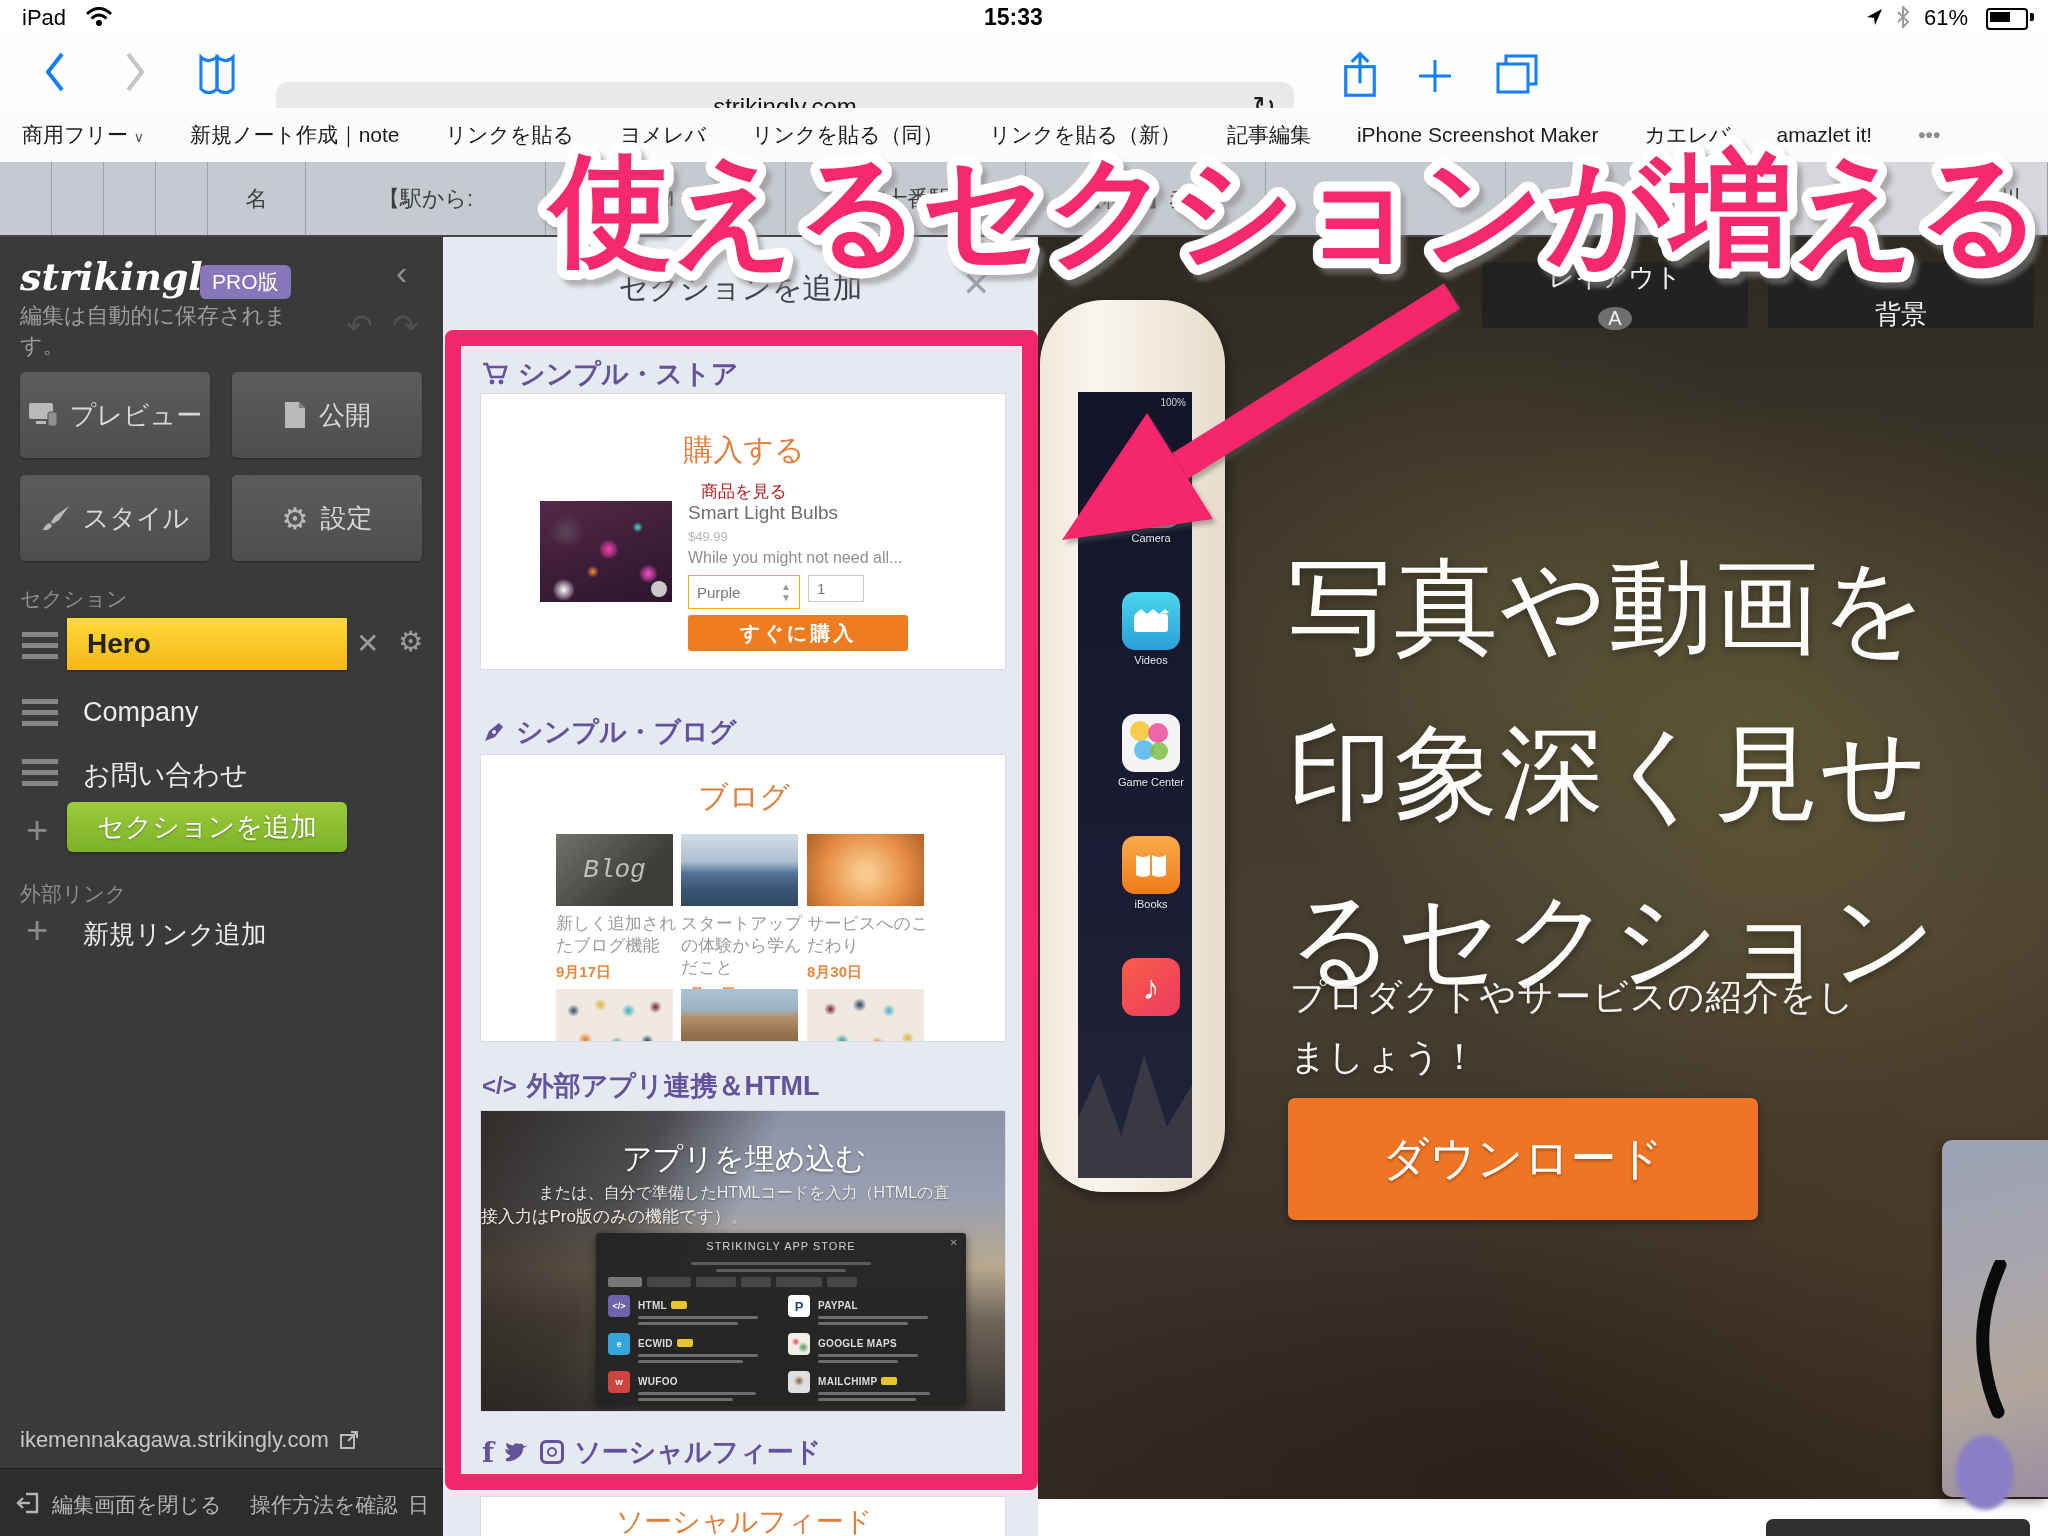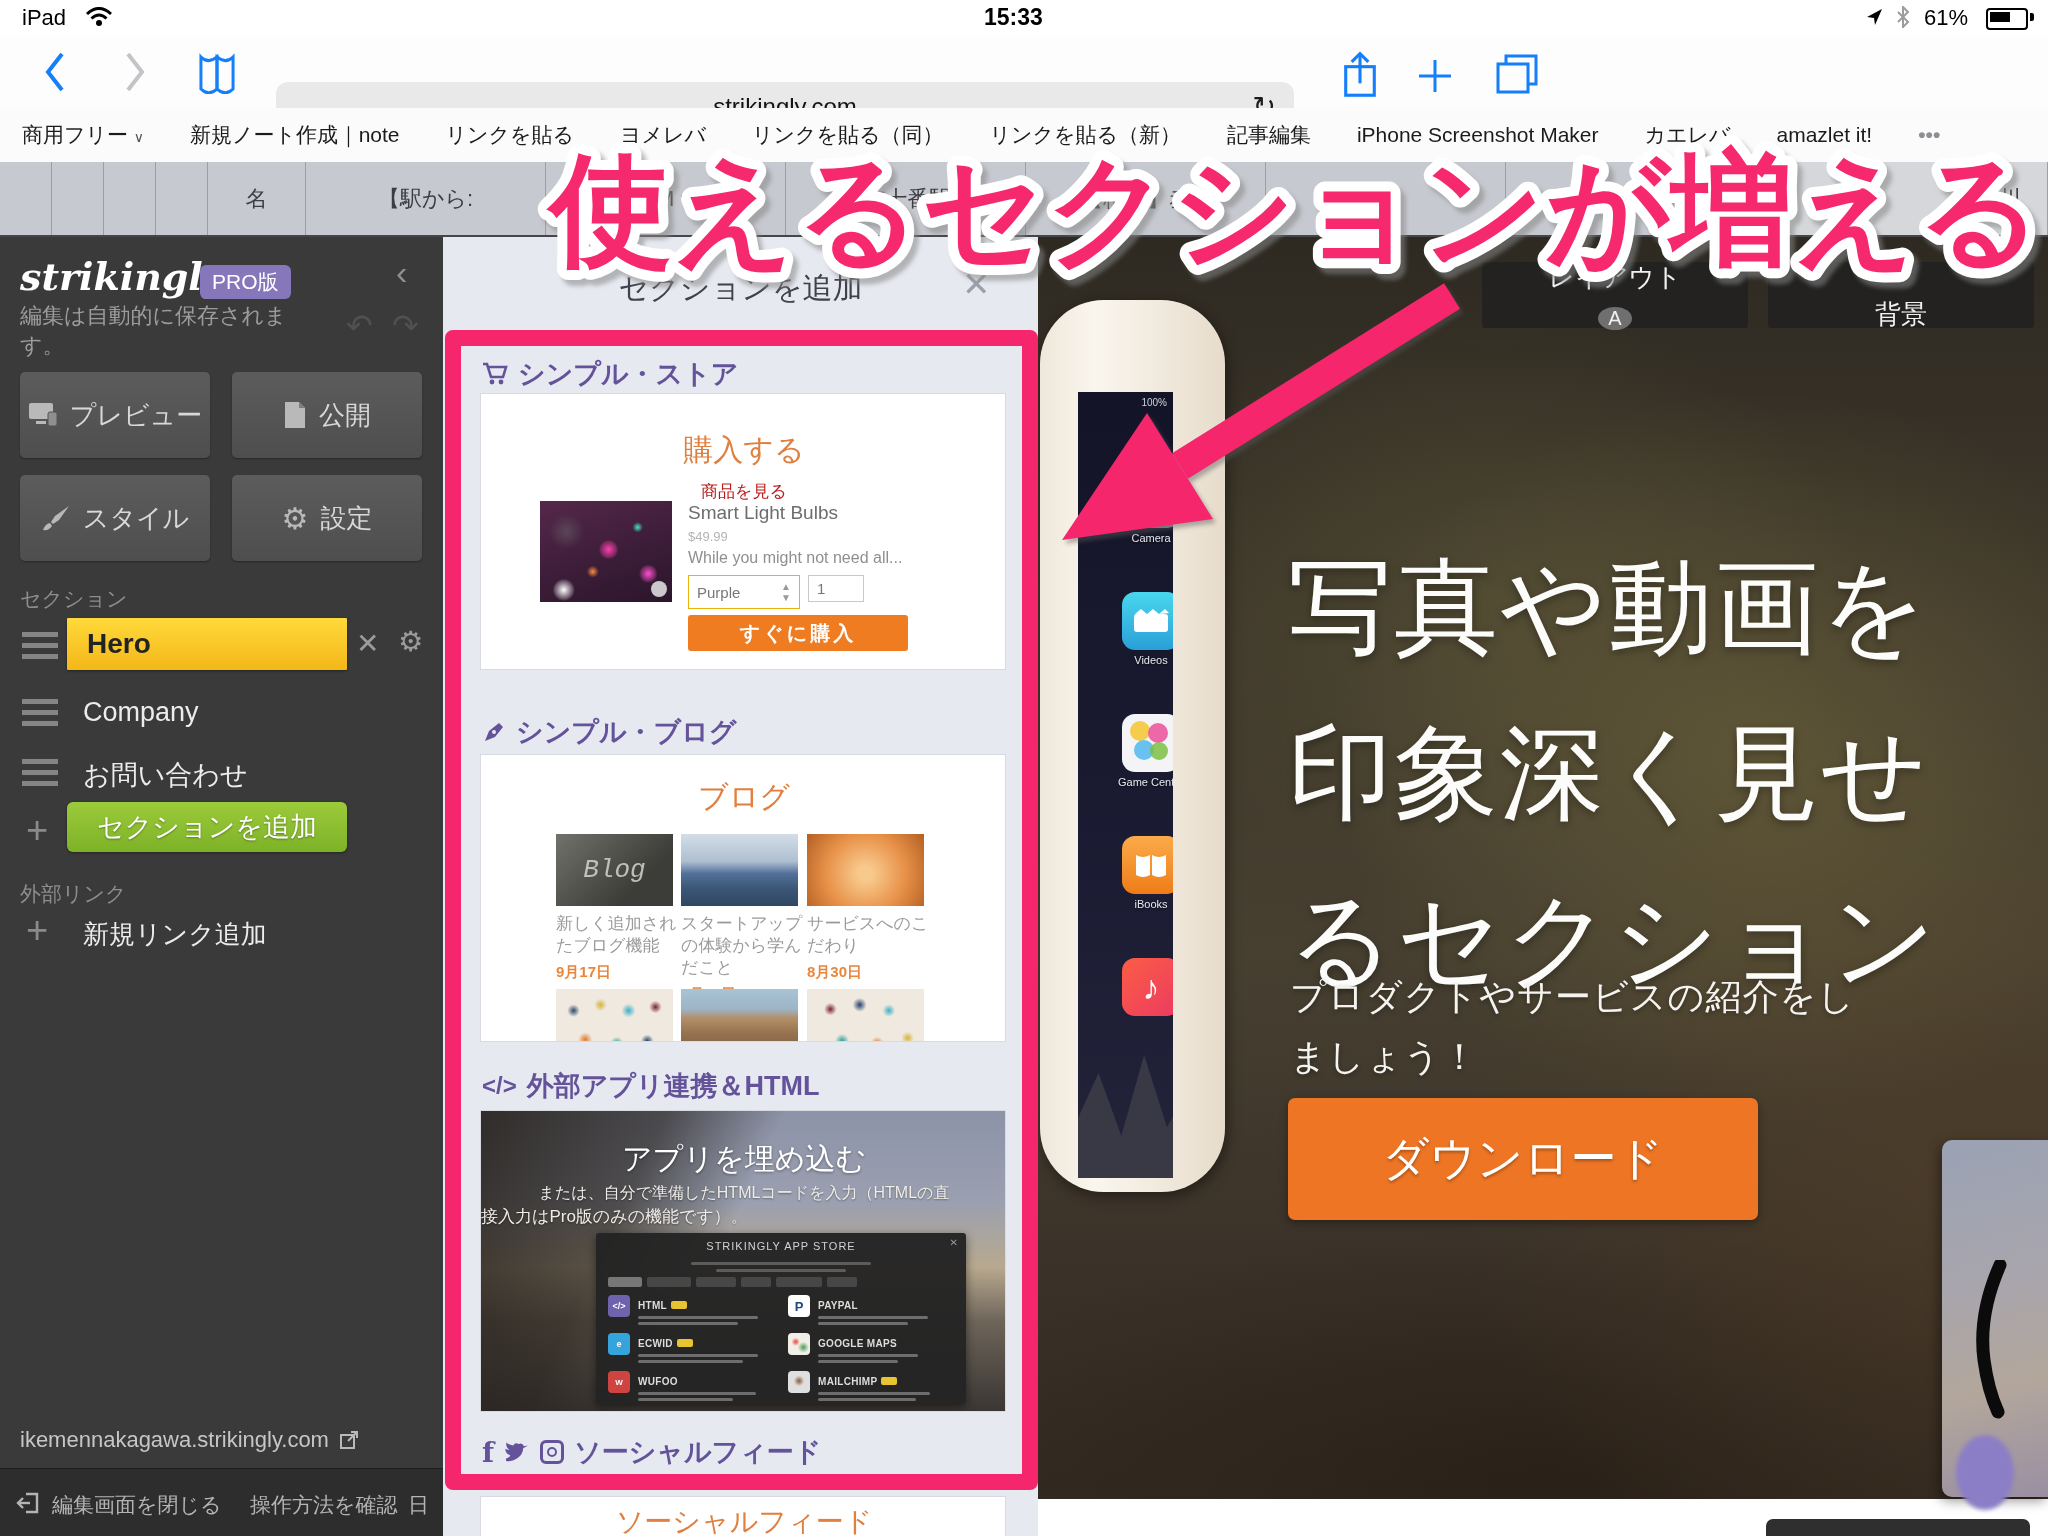--- a/index.html
+++ b/index.html
@@ -372,21 +372,21 @@
     <span>ソーシャルフィード</span>
   </div>
   <div class="abs pcard" style="left:480px;top:1496px;width:526px;height:110px;z-index:4;">
     <div class="abs orange-t" style="left:0;top:6px;width:526px;text-align:center;font-size:28px;">ソーシャルフィード</div>
 
   </div>
 
   <div class="abs" id="preview">
 
     <div class="abs" style="left:2px;top:63px;width:185px;height:892px;background:linear-gradient(90deg,#efe7da,#faf6ee 30%,#e7dccb);border-radius:64px 64px 64px 64px;box-shadow:2px 4px 14px rgba(0,0,0,.45);">
-      <div class="abs" style="left:38px;top:92px;width:95px;height:786px;background:linear-gradient(180deg,#141428 0%,#1b1b33 60%,#23233a 100%);overflow:hidden;">
+      <div class="abs" style="left:38px;top:92px;width:114px;height:786px;background:linear-gradient(180deg,#141428 0%,#1b1b33 60%,#23233a 100%);overflow:hidden;">
         <span class="abs" style="right:6px;top:5px;font-size:10px;color:#cfd3d8;">100%</span>
         <div class="abs" style="left:0;bottom:0;width:114px;height:150px;background:#3c3c48;clip-path:polygon(0 100%,0 60%,18% 30%,38% 72%,58% 18%,78% 66%,100% 38%,100% 100%);opacity:.92;"></div>
         <div class="appic" style="top:78px;background:linear-gradient(#aeb4bc,#878d96);display:flex;align-items:center;justify-content:center;">
           <svg width="34" height="24" viewBox="0 0 34 24">
               <rect x="1" y="4" width="32" height="19" rx="3" fill="#5b616b"></rect>
               <rect x="11" y="1" width="12" height="5" rx="2" fill="#5b616b"></rect>
               <circle cx="17" cy="13" r="7" fill="#8f959e"></circle>
               <circle cx="17" cy="13" r="4" fill="#4a505a"></circle>
             </svg>
         </div>

